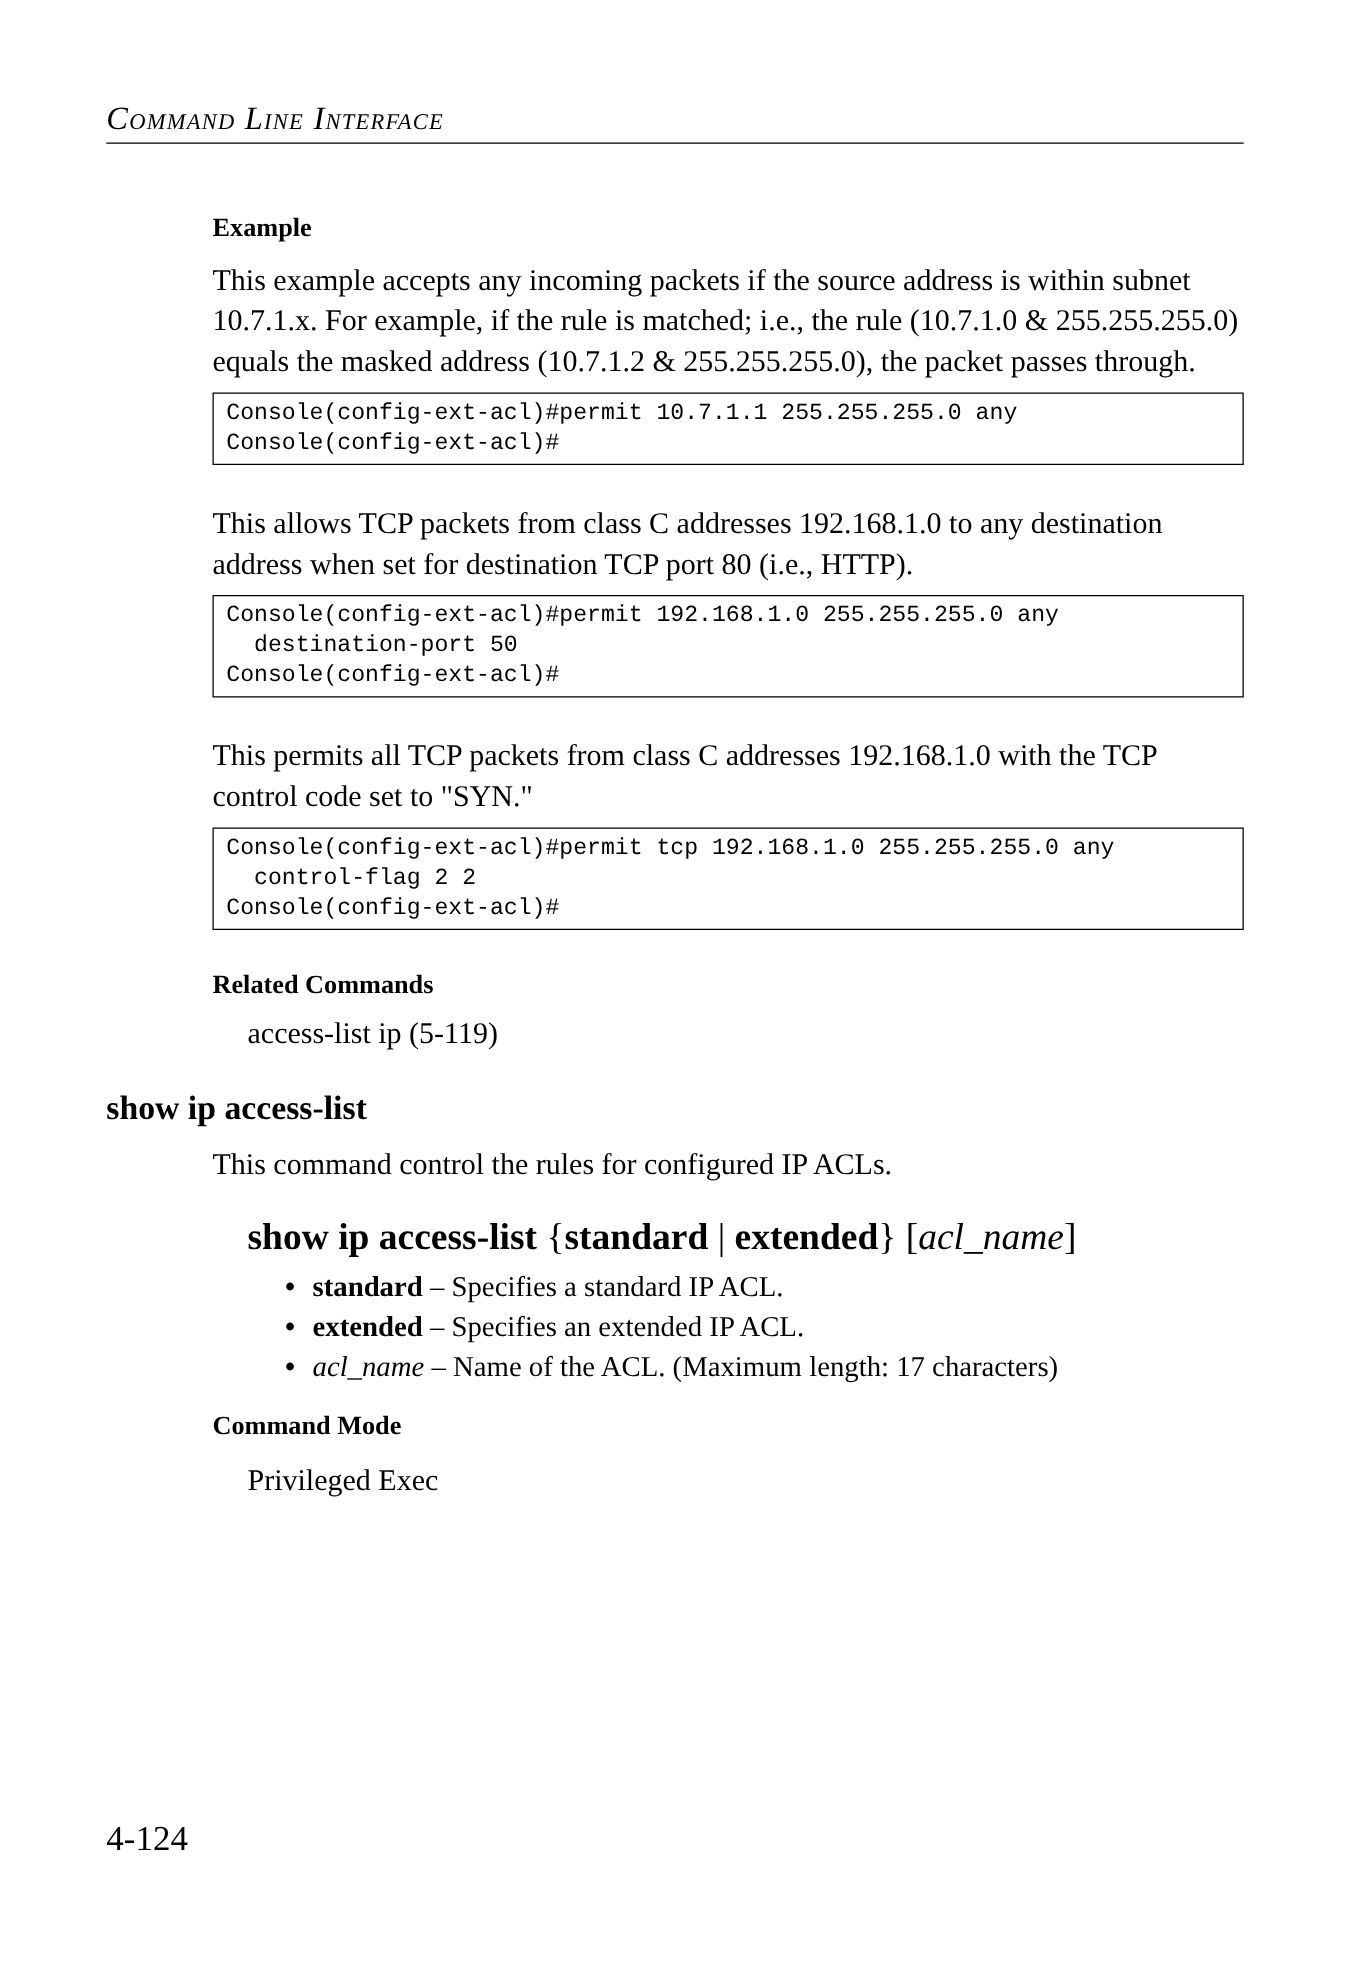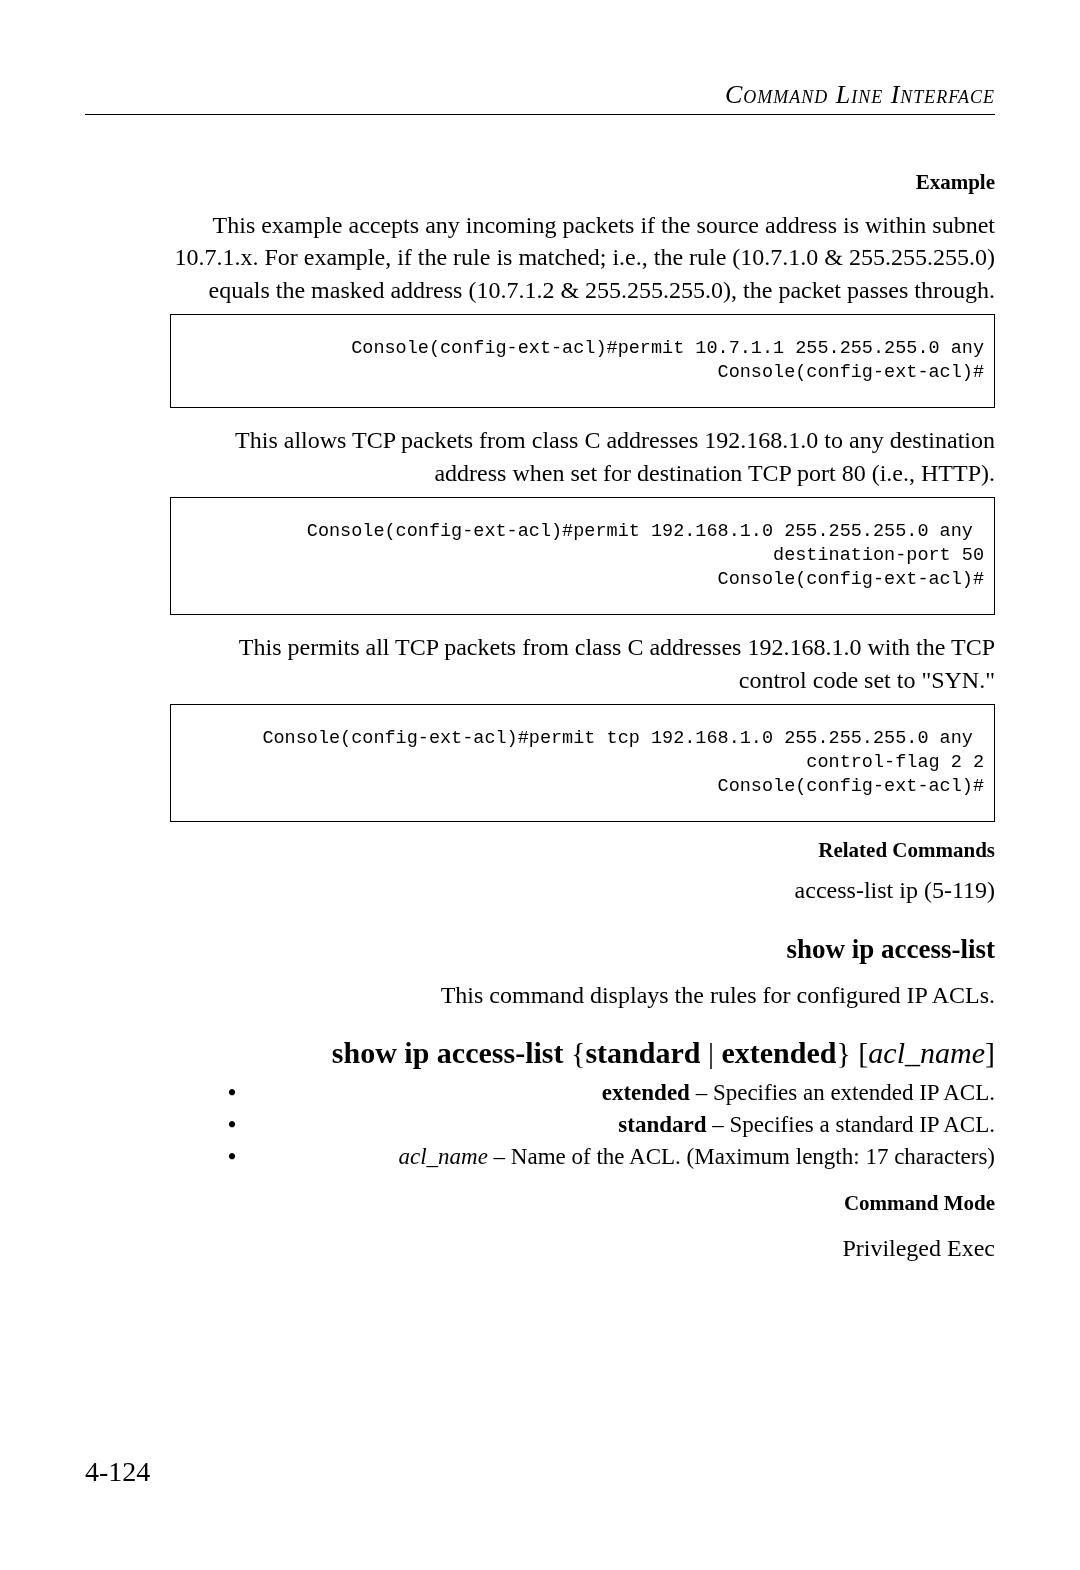--- a/index.html
+++ b/index.html
@@ -10,21 +10,20 @@
     body {
       width: 1080px;
       height: 1570px;
       background: #ffffff;
       font-family: Garamond, Georgia, 'Times New Roman', serif;
       color: #000000;
       position: relative;
     }
     .page {
       padding: 80px 85px 60px 85px;
-      text-align: right;
     }
     .header-title {
       font-size: 26px;
       font-style: italic;
       font-variant: small-caps;
       letter-spacing: 1px;
       margin-bottom: 4px;
     }
     .header-rule {
       border: none;
@@ -39,27 +38,27 @@
       font-size: 21px;
       margin-bottom: 14px;
     }
     .body-text {
       font-size: 24px;
       line-height: 1.35;
       margin-bottom: 8px;
     }
     .code-block {
       border: 1px solid #000;
-      padding: 22px 10px;
+      padding: 4px 10px;
       font-family: 'Courier New', Courier, monospace;
       font-size: 18.5px;
       line-height: 1.3;
       white-space: pre;
       margin-top: 6px;
-      margin-bottom: 16px;
+      margin-bottom: 31px;
       overflow: hidden;
     }
     .related-item {
       font-size: 24px;
       padding-left: 28px;
       margin-bottom: 30px;
       margin-top: 6px;
     }
     .command-heading {
       font-weight: bold;
@@ -131,34 +130,34 @@
 
     <p class="body-text">This permits all TCP packets from class C addresses 192.168.1.0 with the TCP control code set to "SYN."</p>
     <div class="code-block">Console(config-ext-acl)#permit tcp 192.168.1.0 255.255.255.0 any 
   control-flag 2 2
 Console(config-ext-acl)#</div>
 
     <div class="section-label">Related Commands</div>
     <div class="related-item">access-list ip (5-119)</div>
 
     <div class="command-heading">show ip access-list</div>
-    <p class="body-text">This command displays the rules for configured IP ACLs.</p>
+    <p class="body-text">This command control the rules for configured IP ACLs.</p>
 
     <div class="spacer-sm"></div>
 
     <div class="syntax-line">
       <span class="syntax-bold">show ip access-list</span><span> {</span><span class="syntax-bold">standard</span><span> | </span><span class="syntax-bold">extended</span><span>}</span><span> [</span><span class="syntax-italic">acl_name</span><span>]</span>
     </div>
 
     <ul class="bullet-list">
       <li>
-        <span class="syntax-bold">extended</span><span> – Specifies an extended IP ACL.</span>
+        <span class="syntax-bold">standard</span><span> – Specifies a standard IP ACL.</span>
       </li>
       <li>
-        <span class="syntax-bold">standard</span><span> – Specifies a standard IP ACL.</span>
+        <span class="syntax-bold">extended</span><span> – Specifies an extended IP ACL.</span>
       </li>
       <li>
         <span class="syntax-italic">acl_name</span><span> – Name of the ACL. (Maximum length: 17 characters)</span>
       </li>
     </ul>
 
     <div class="section-label">Command Mode</div>
     <div class="mode-text">Privileged Exec</div>
 
   </div>

